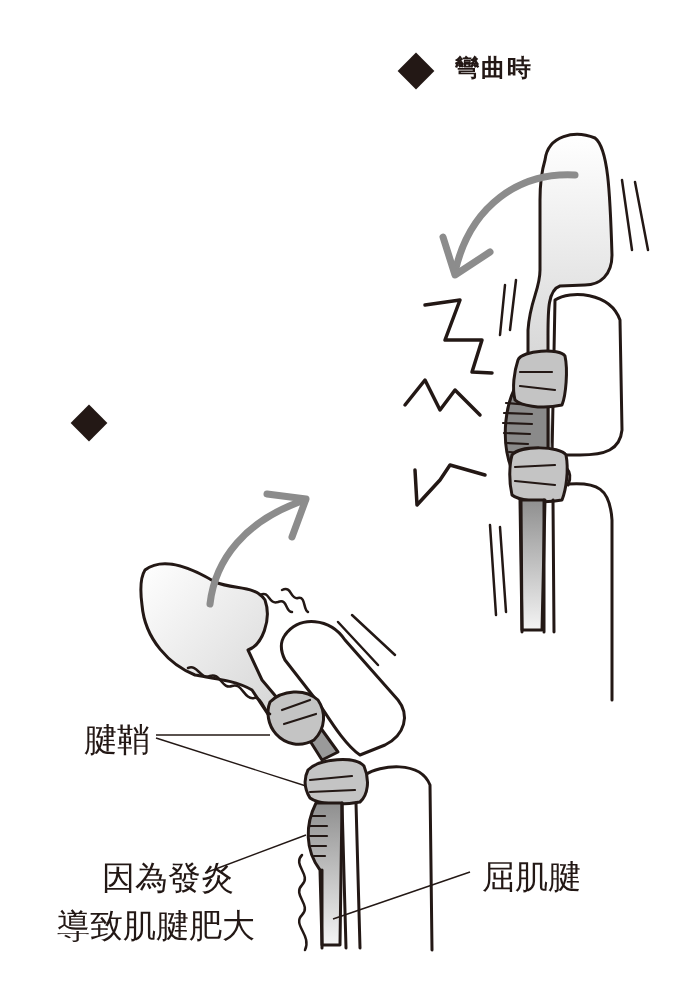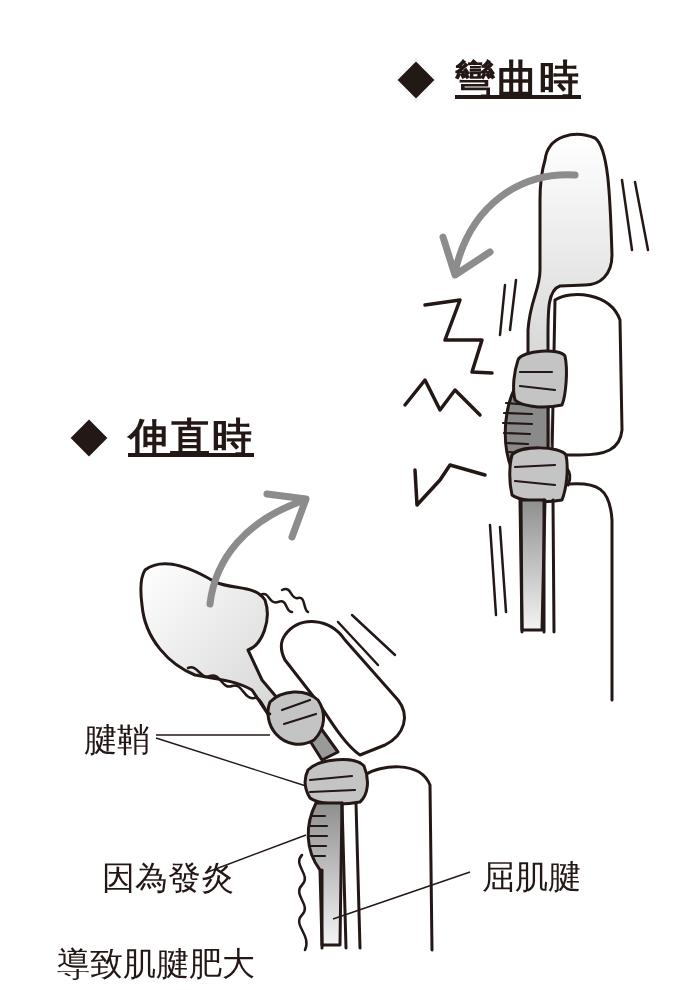--- a/index.html
+++ b/index.html
@@ -1,18 +1,18 @@
 <!DOCTYPE html>
 <html><head>
 <meta charset="utf-8">
 <style>
   html,body{margin:0;padding:0;background:#ffffff;}
   #canvas{position:relative;width:700px;height:990px;overflow:hidden;background:#fff;font-family:"DejaVu Sans","Liberation Sans",sans-serif;color:#231815;}
   #art{position:absolute;left:0;top:0;}
-  .heading{position:absolute;display:flex;align-items:center;font-weight:bold;font-size:40px;letter-spacing:2px;color:#231815;text-decoration:underline;}
+  .heading{position:absolute;display:flex;align-items:flex-end;font-weight:bold;font-size:24px;letter-spacing:2px;color:#231815;}
   .diamond{width:26px;height:26px;background:#231815;transform:rotate(45deg);margin-right:26px;margin-left:8px;}
   .label{position:absolute;font-size:33px;color:#231815;white-space:nowrap;}
 </style>
 </head>
 <body>
 
 <div id="canvas">
 
   <svg id="art" width="700" height="990" viewBox="0 0 700 990">
     <defs>
@@ -131,21 +131,20 @@
     </g>
   </svg>
 
   <div class="heading" style="left:395px;top:52px;">
     <span class="diamond"></span>
     <span>彎曲時</span>
   </div>
 
   <div class="heading" style="left:68px;top:410px;">
     <span class="diamond"></span>
-    <span>伸直時</span>
   </div>
 
   <div class="label" style="left:84px;top:718px;">腱鞘</div>
   <div class="label" style="left:57px;top:856px;margin-left:45px;">因為發炎</div>
-  <div class="label" style="left:57px;top:942px;">導致肌腱肥大</div>
+  <div class="label" style="left:57px;top:904px;">導致肌腱肥大</div>
   <div class="label" style="left:482px;top:855px;font-family:Liberation Serif, serif;">屈肌腱</div>
 
 </div>
 
 </body></html>

